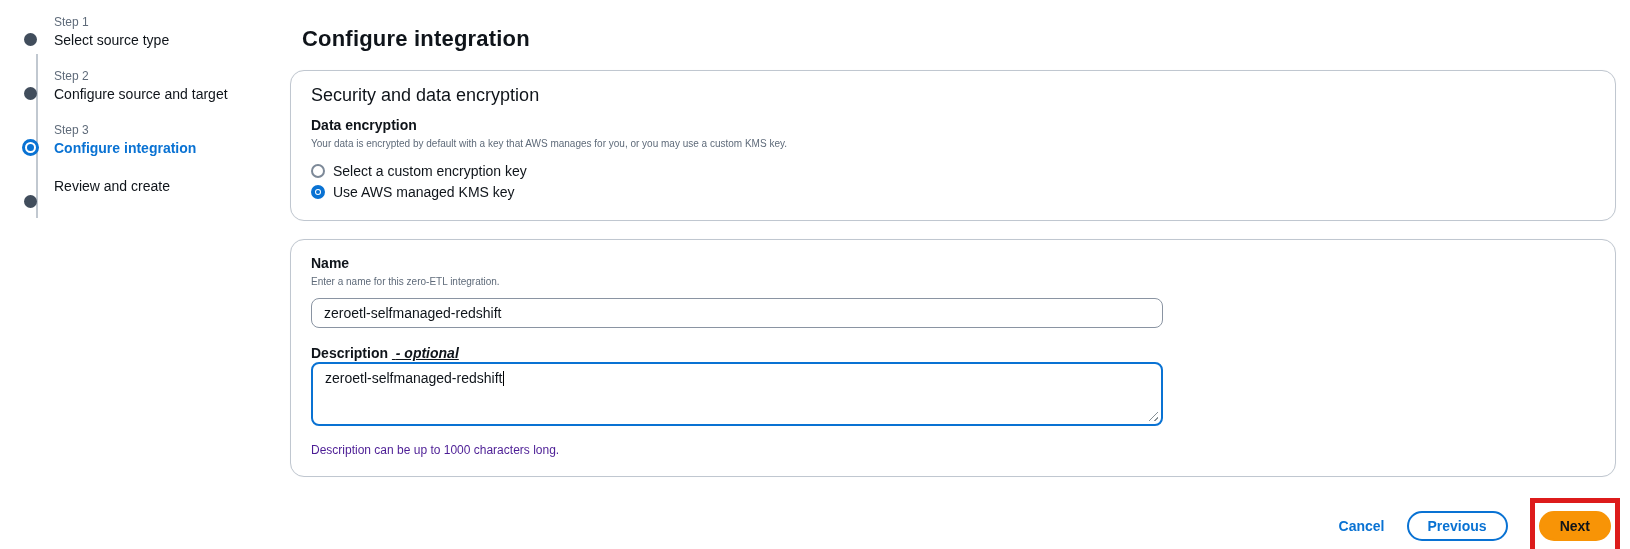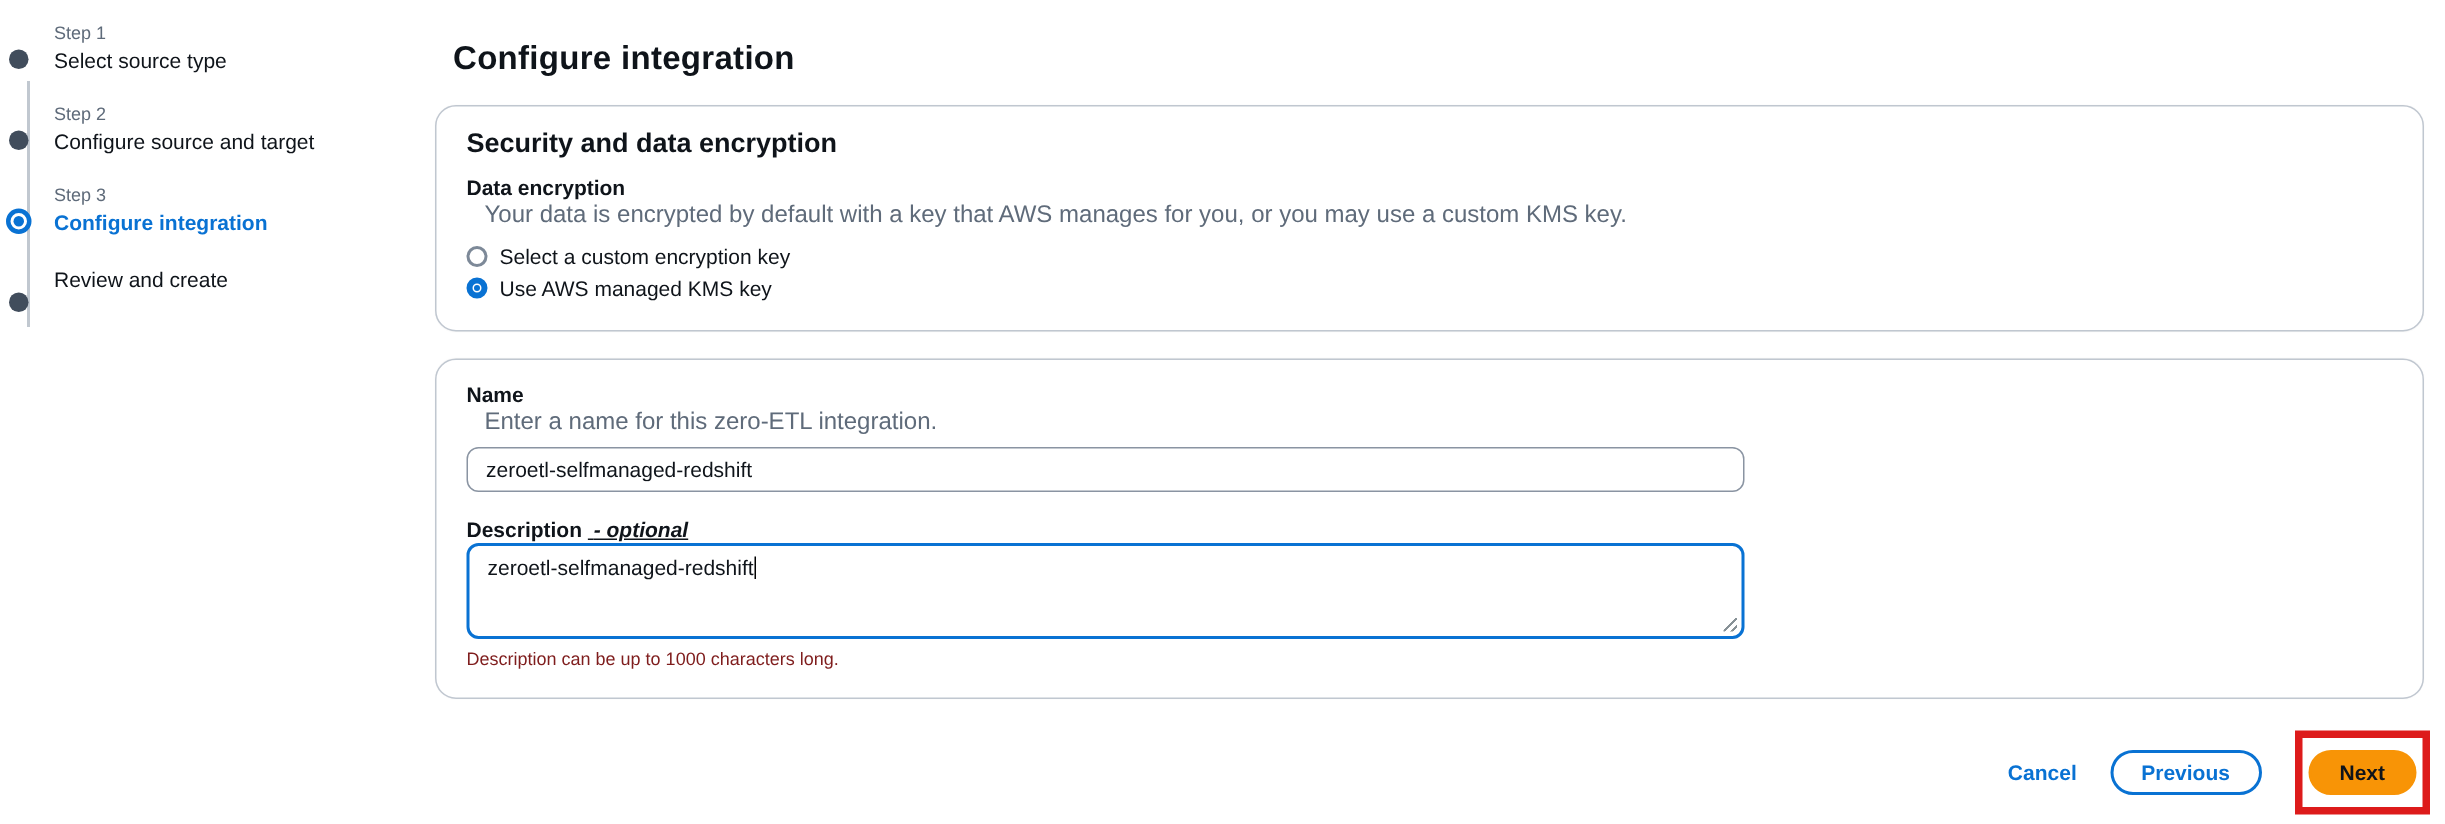--- a/index.html
+++ b/index.html
@@ -1,46 +1,46 @@
 <!DOCTYPE html>
 <html><head>
 <meta charset="utf-8">
 <style>
   * { margin: 0; padding: 0; box-sizing: border-box; }
   html, body { width: 1630px; height: 549px; overflow: hidden; background: #ffffff;
     font-family: "Liberation Sans", "DejaVu Sans", sans-serif; color: #0f141a; }
   .app { position: relative; width: 1630px; height: 549px; }
 
   
-  .steps { position: absolute; left: 0; top: 14px; width: 280px; padding-left: 12px; }
+  .steps { position: absolute; left: 18px; top: 14px; width: 280px; padding-left: 12px; }
   .steps-line { position: absolute; left: 18px; top: 40px; width: 2px; height: 164px;
     background: #c1c8d0; }
   .step { position: relative; padding-left: 24px; margin-bottom: 18px; min-height: 36px; }
   .step-num { font-size: 12px; line-height: 16px; color: #5f6b7a; }
   .step-label { font-size: 14px; line-height: 20px; color: #0f141a; cursor: pointer; }
   .step.active .step-label { color: #0972d3; font-weight: bold; }
   .dot { position: absolute; left: -6px; top: 19px; width: 13px; height: 13px;
     border-radius: 50%; background: #414d5c; }
   .step.active .dot { left: -8px; top: 17px; width: 17px; height: 17px; background: #fff;
     border: 3px solid #0972d3; }
   .step.active .dot::after { content: ""; position: absolute; left: 2px; top: 2px;
     width: 7px; height: 7px; border-radius: 50%; background: #0972d3; }
 
   
   .main { position: absolute; left: 290px; top: 24px; width: 1326px; }
   h1.page-title { font-size: 22px; font-weight: bold; letter-spacing: 0.2px; margin: 2px 0 18px 12px; }
 
   .card { background: #fff; border: 1px solid #c0c7d0; border-radius: 14px;
     padding: 14px 20px 18px 20px; margin-bottom: 18px; box-shadow: 0 0 1px rgba(0,0,0,0.05); }
-  h2.card-title { font-size: 18px; font-weight: bold; margin-bottom: 10px; }
+  h2.card-title { font-size: 18px; font-weight: normal; margin-bottom: 10px; }
 
   .field-label { font-size: 14px; font-weight: bold; line-height: 18px; }
   .field-label .optional { font-style: italic; text-decoration: underline; }
-  .field-desc { font-size: 16px; color: #5f6b7a; line-height: 16px; margin: 2px 0 8px 12px; }
-  .field-hint { font-size: 12px; color: #7f1d1d; line-height: 16px; margin-top: 5px; }
+  .field-desc { font-size: 10px; color: #5f6b7a; line-height: 16px; margin: 2px 0 8px 0; }
+  .field-hint { font-size: 12px; color: #4c1d95; line-height: 16px; margin-top: 16px; }
 
   
   .radio-row { display: flex; align-items: center; gap: 8px; height: 21px; cursor: pointer; }
   .radio { width: 14px; height: 14px; border-radius: 50%; background: #fff;
     border: 2px solid #7d8998; flex: 0 0 auto; position: relative; }
   .radio.checked { border: 4px solid #0972d3; }
   .radio.checked::after { content:""; position:absolute; left: 1px; top: 1px; width: 4px;
     height: 4px; border-radius: 50%; background: #0972d3; }
   .radio-label { font-size: 14px; }
 

